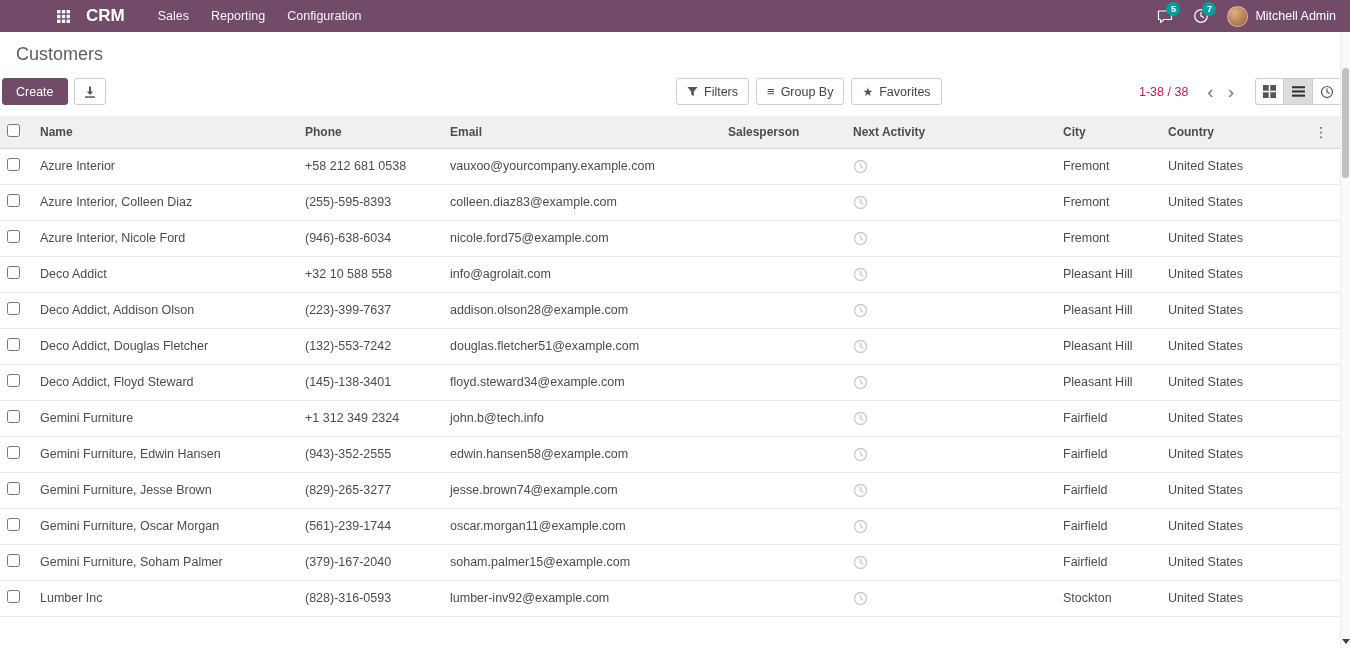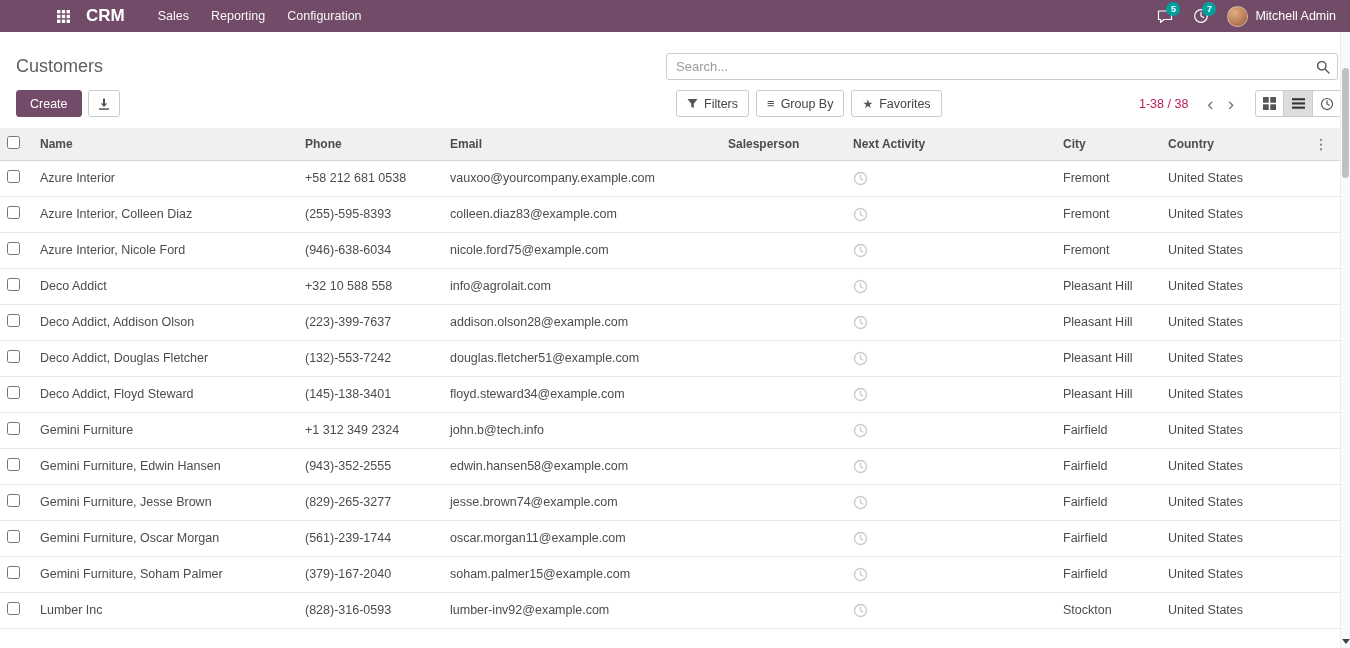--- a/index.html
+++ b/index.html
@@ -20,28 +20,28 @@
   .top-menu{display:flex;height:32px;}
   .top-menu a{display:flex;align-items:center;padding:0 11px;font-size:12.5px;color:rgba(255,255,255,.95);text-decoration:none;cursor:pointer;}
   .tb-spacer{flex:1;}
   .systray-item{position:relative;width:36px;height:32px;display:flex;align-items:center;justify-content:center;cursor:pointer;}
   .badge{position:absolute;top:2px;right:3px;min-width:14px;height:14px;border-radius:8px;background:var(--badge-bg);color:#fff;font-size:9px;line-height:14px;text-align:center;padding:0 3px;font-weight:bold;}
   .user-menu{display:flex;align-items:center;gap:7px;padding:0 8px;height:32px;cursor:pointer;}
   .avatar{width:21px;height:21px;border-radius:50%;background:radial-gradient(circle at 35% 30%,#e0b083,#b97a56 60%,#8a5a3b);border:1px solid rgba(255,255,255,.4);}
   .user-name{font-size:12.5px;}
 
   
-  .cp-top{display:flex;align-items:center;height:44px;padding:0 8px 0 16px;margin-top:12px;}
+  .cp-top{display:flex;align-items:center;height:44px;padding:0 8px 0 16px;}
   .page-title{font-size:18px;font-weight:normal;color:#5f5f5f;flex:1;}
   .search-wrap{position:relative;width:672px;margin-right:4px;}
   .search-input{width:100%;height:27px;border:1px solid #ccc;border-radius:3px;padding:0 30px 0 9px;font-size:13px;font-family:"Liberation Sans",sans-serif;color:var(--text);outline:none;}
   .search-input::placeholder{color:#9a9a9a;}
   .search-btn{position:absolute;right:4px;top:3px;width:22px;height:22px;border:none;background:transparent;cursor:pointer;display:flex;align-items:center;justify-content:center;}
 
-  .cp-bottom{position:relative;height:28px;margin:2px 0 10px 0;padding:0 8px 0 16px;}
+  .cp-bottom{position:relative;height:28px;margin:2px 0 10px 0;padding:0 8px 0 2px;}
   .left-btns{display:flex;gap:6px;}
   .btn{height:27px;font-size:12.5px;font-family:"Liberation Sans",sans-serif;border-radius:3px;cursor:pointer;display:inline-flex;align-items:center;gap:6px;}
   .btn-primary{background:var(--primary-button);color:#fff;border:1px solid var(--primary-button);padding:0 13px;}
   .btn-plain{background:#fff;color:#444;border:1px solid #ccc;padding:0 10px;}
   .btn-icon-only{width:32px;justify-content:center;padding:0;}
   .filter-btns{position:absolute;left:676px;top:0;display:flex;gap:7px;}
   .glyph{font-size:13px;color:#555;line-height:1;}
   .star-glyph{font-size:12px;color:#555;}
   .right-ctrls{position:absolute;right:8px;top:0;display:flex;align-items:center;}
   .pager-counter{font-size:12.5px;color:#be185d;margin-right:12px;cursor:pointer;}
@@ -108,29 +108,20 @@
     <span class="badge">7</span>
   </div>
   <div class="user-menu">
     <span class="avatar"></span>
     <span class="user-name">Mitchell Admin</span>
   </div>
 </header>
 
 <div class="cp-top">
   <h1 class="page-title">Customers</h1>
-  <div class="search-wrap">
-    <input class="search-input" type="text" placeholder="Search..." style="">
-    <button class="search-btn">
-      <svg width="14" height="14" viewBox="0 0 14 14" fill="none" stroke="#555555" stroke-width="1.4">
-        <circle cx="5.8" cy="5.8" r="4.2"></circle>
-        <line x1="9" y1="9" x2="13" y2="13" stroke-linecap="round"></line>
-      </svg>
-    </button>
-  </div>
 </div>
 
 <div class="cp-bottom">
   <div class="left-btns">
     <button class="btn btn-primary">Create</button>
     <button class="btn btn-plain btn-icon-only">
       <svg width="12" height="12" viewBox="0 0 12 12" fill="#555555">
         <path d="M5 0.5h2v5h2.2L6 9 2.8 5.5H5z"></path>
         <rect x="1" y="10.3" width="10" height="1.5"></rect>
       </svg>

